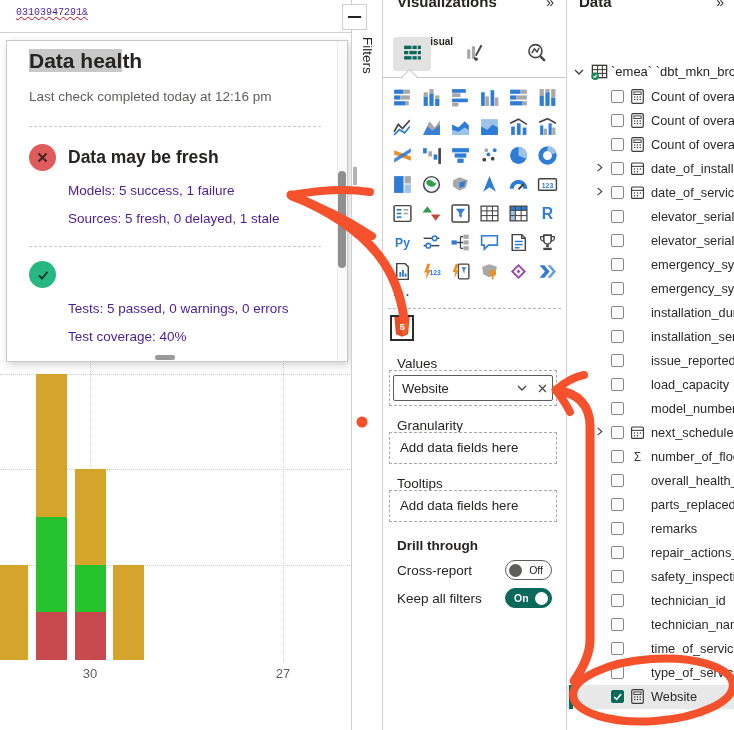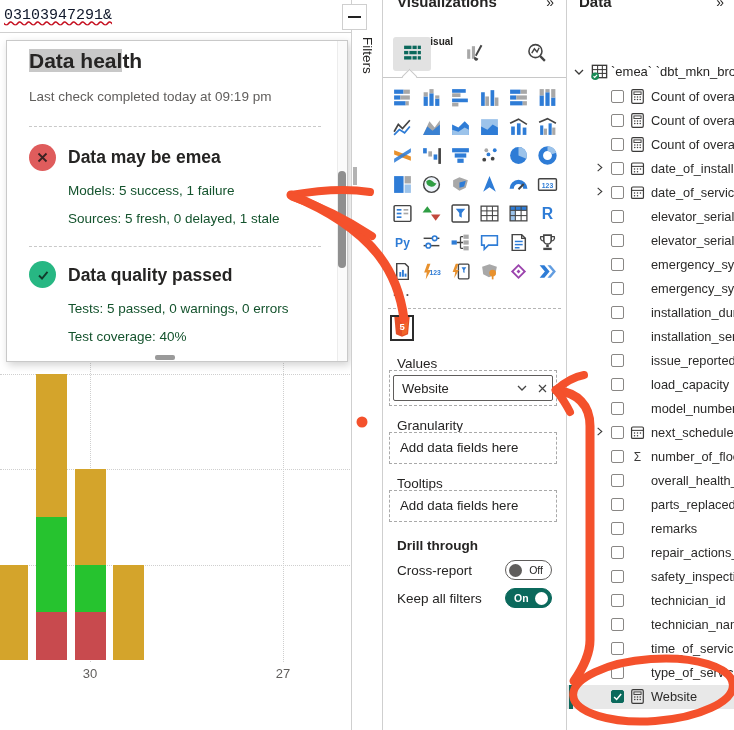--- a/index.html
+++ b/index.html
@@ -3,39 +3,39 @@
 <meta charset="utf-8">
 <style>
   html,body{margin:0;padding:0;background:#fff;}
   #root{position:relative;width:734px;height:730px;overflow:hidden;background:#fff;
         font-family:"Liberation Sans",sans-serif;color:#252423;font-size:13px;}
   #root *{box-sizing:border-box;}
 
   
   .canvas{position:absolute;left:0;top:0;width:352px;height:730px;overflow:hidden;background:#fff;border-right:1px solid #cfcfcf;}
   .topbar{position:absolute;left:0;top:0;width:352px;height:33px;background:#fff;border-bottom:1px solid #d0d0d0;}
-  .red-link{position:absolute;left:4px;top:7px;font-family:"Liberation Mono",monospace;font-size:15px;color:#0f172a;
+  .red-link{position:absolute;left:16px;top:7px;font-family:"Liberation Mono",monospace;font-size:10px;color:#4c1d95;
             text-decoration-line:underline;text-decoration-style:wavy;text-decoration-color:#c50f1f;}
 
   
   .hgrid{position:absolute;left:0;width:350px;border-top:1px dotted #cfcfcf;}
   .vgrid{position:absolute;top:363px;height:299px;border-left:1px dotted #cfcfcf;}
   .bar-seg{position:absolute;}
   .xtick{position:absolute;top:666px;font-size:13px;color:#605e5c;transform:translateX(-50%);}
 
   
   .card{position:absolute;left:6px;top:40px;width:342px;height:322px;background:#fff;border:1px solid #c9c9c9;
         box-shadow:2px 3px 8px rgba(0,0,0,.18);z-index:3;}
   .card-title{position:absolute;left:22px;top:8px;font-size:21px;font-weight:700;color:#252423;}
   .card-title .hl{background:#c8c8c8;}
   .card-sub{position:absolute;left:22px;top:48px;font-size:13.5px;color:#605e5c;}
   .card-dash{position:absolute;left:22px;right:26px;border-top:1px dashed #c9c9c9;}
   .st-icon{position:absolute;left:22px;width:27px;height:27px;border-radius:50%;display:flex;align-items:center;justify-content:center;}
   .st-title{position:absolute;left:61px;font-size:17.5px;font-weight:700;color:#252423;}
-  .st-line{position:absolute;left:61px;font-size:13.5px;color:#14532d;}
+  .st-line{position:absolute;left:61px;font-size:13.5px;color:#4c1d95;}
   .vtrack{position:absolute;right:0;top:0;bottom:0;width:10px;background:#fbfbfb;border-left:1px solid #ececec;}
   .vthumb{position:absolute;right:1px;top:130px;width:8px;height:97px;background:#8f8f8f;border-radius:4px;}
   .hthumb{position:absolute;left:148px;bottom:1px;width:20px;height:5px;background:#9a9a9a;border-radius:2px;}
 
   .minimize-btn{position:absolute;left:342px;top:4px;width:25px;height:26px;background:#fff;border:1px solid #cfcfcf;
                 display:flex;align-items:center;justify-content:center;z-index:4;}
   .minimize-btn .bar{width:13px;height:2px;background:#222;}
   .filters-thumb{position:absolute;left:353px;top:167px;width:4px;height:18px;background:#b3b3b3;z-index:4;}
 
   
@@ -112,40 +112,39 @@
         <div class="bar-seg" style="left: 35.9px; top: 516.75px; width: 31px; height: 95.5px; background: rgb(38, 195, 47);"></div>
         <div class="bar-seg" style="left: 35.9px; top: 373.5px; width: 31px; height: 143.25px; background: rgb(212, 164, 43);"></div>
         <div class="bar-seg" style="left: 74.5px; top: 612.25px; width: 31px; height: 47.75px; background: rgb(200, 74, 78);"></div>
         <div class="bar-seg" style="left: 74.5px; top: 564.5px; width: 31px; height: 47.75px; background: rgb(38, 195, 47);"></div>
         <div class="bar-seg" style="left: 74.5px; top: 469px; width: 31px; height: 95.5px; background: rgb(212, 164, 43);"></div>
         <div class="bar-seg" style="left: 113.1px; top: 564.5px; width: 31px; height: 95.5px; background: rgb(212, 164, 43);"></div>
       </div>
 
     <div class="card">
       <div class="card-title"><span class="hl">Data heal</span><span>th</span></div>
-      <div class="card-sub">Last check completed today at 09:19 pm</div>
+      <div class="card-sub">Last check completed today at 12:16 pm</div>
       <div class="card-dash" style="top:85px"></div>
 
       <div class="st-icon" style="top:103px;background:#df5c5c;">
         <svg width="13" height="13" viewBox="0 0 13 13">
             <path d="M2.5 2.5 L10.5 10.5 M10.5 2.5 L2.5 10.5" stroke="#3a2222" stroke-width="1.8" fill="none"></path>
           </svg>
       </div>
-      <div class="st-title" style="top:106px">Data may be emea</div>
+      <div class="st-title" style="top:106px">Data may be fresh</div>
       <div class="st-line" style="top:142px">Models: 5 success, 1 failure</div>
       <div class="st-line" style="top:170px">Sources: 5 fresh, 0 delayed, 1 stale</div>
 
       <div class="card-dash" style="top:205px"></div>
 
       <div class="st-icon" style="top:220px;background:#27b783;">
         <svg width="14" height="14" viewBox="0 0 14 14">
             <path d="M3 7.5 L6 10.5 L11.5 3.8" stroke="#113b2c" stroke-width="1.9" fill="none"></path>
           </svg>
       </div>
-      <div class="st-title" style="top:224px">Data quality passed</div>
       <div class="st-line" style="top:260px">Tests: 5 passed, 0 warnings, 0 errors</div>
       <div class="st-line" style="top:288px">Test coverage: 40%</div>
 
       <div class="vtrack"></div>
       <div class="vthumb"></div>
       <div class="hthumb"></div>
     </div>
   </div>
 
   <div class="minimize-btn">

